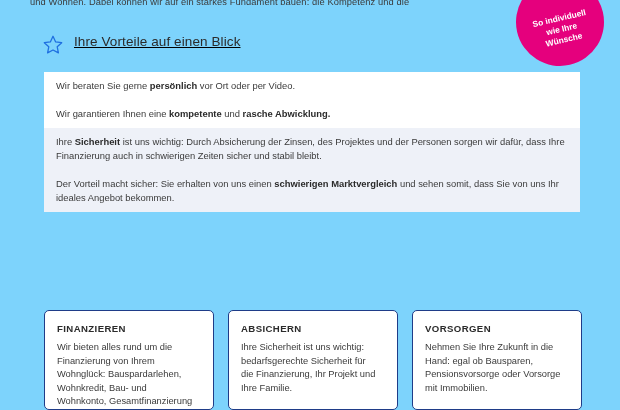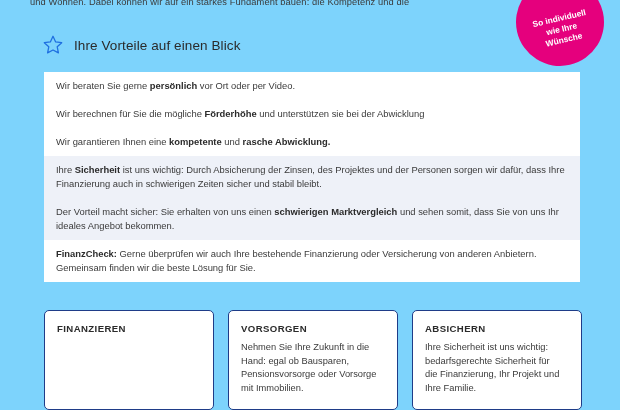--- a/index.html
+++ b/index.html
@@ -54,22 +54,23 @@
     padding-top: 14px;
   }
   .badge-inner span { display: block; }
 
   
   .heading-row {
     position: absolute;
     left: 42px;
     top: 34px;
     display: flex;
-    align-items: center;
+    align-items: flex-start;
     gap: 10px;
+    text-decoration: underline;
   }
   .star-icon { width: 22px; height: 22px; display: block; }
   .heading-text {
     font-size: 13.5px;
     color: #2b2b2b;
     font-weight: 400;
     letter-spacing: 0.1px;
   }
 
   
@@ -141,34 +142,33 @@
     <span class="star-icon">
       <svg viewBox="0 0 24 24" width="22" height="22" aria-hidden="true">
         <path d="M12 2.5l2.9 6.2 6.6.8-4.9 4.5 1.3 6.6L12 17.4 6.1 20.6l1.3-6.6L2.5 9.5l6.6-.8z" fill="none" stroke="#1f6fe0" stroke-width="1.4" stroke-linejoin="round"></path>
       </svg>
     </span>
     <span class="heading-text">Ihre Vorteile auf einen Blick</span>
   </div>
 
   <div class="benefits">
     <div class="benefit">Wir beraten Sie gerne <b>persönlich</b> vor Ort oder per Video.</div>
-    <div class="benefit">Wir berechnen für Sie die mögliche <b>Förderhöhe</b> und unterstützen sie bei der Abwicklung</div>
     <div class="benefit">Wir garantieren Ihnen eine <b>kompetente</b> und <b>rasche Abwicklung.</b></div>
     <div class="benefit alt">Ihre <b>Sicherheit</b> ist uns wichtig: Durch Absicherung der Zinsen, des Projektes und der Personen sorgen wir dafür, dass Ihre Finanzierung auch in schwierigen Zeiten sicher und stabil bleibt.</div>
     <div class="benefit alt">Der Vorteil macht sicher: Sie erhalten von uns einen <b>schwierigen Marktvergleich</b> und sehen somit, dass Sie von uns Ihr ideales Angebot bekommen.</div>
-    <div class="benefit"><b>FinanzCheck:</b> Gerne überprüfen wir auch Ihre bestehende Finanzierung oder Versicherung von anderen Anbietern. Gemeinsam finden wir die beste Lösung für Sie.</div>
   </div>
 
   <div class="cards">
     <div class="card">
       <div class="card-title">FINANZIEREN</div>
+      <div class="card-body">Wir bieten alles rund um die Finanzierung von Ihrem Wohnglück: Bauspardarlehen, Wohnkredit, Bau- und Wohnkonto, Gesamtfinanzierung</div>
+    </div>
+    <div class="card">
+      <div class="card-title">ABSICHERN</div>
+      <div class="card-body">Ihre Sicherheit ist uns wichtig: bedarfsgerechte Sicherheit für die Finanzierung, Ihr Projekt und Ihre Familie.</div>
     </div>
     <div class="card">
       <div class="card-title">VORSORGEN</div>
       <div class="card-body">Nehmen Sie Ihre Zukunft in die Hand: egal ob Bausparen, Pensionsvorsorge oder Vorsorge mit Immobilien.</div>
-    </div>
-    <div class="card">
-      <div class="card-title">ABSICHERN</div>
-      <div class="card-body">Ihre Sicherheit ist uns wichtig: bedarfsgerechte Sicherheit für die Finanzierung, Ihr Projekt und Ihre Familie.</div>
     </div>
   </div>
 
 </div>
 
 </body></html>

